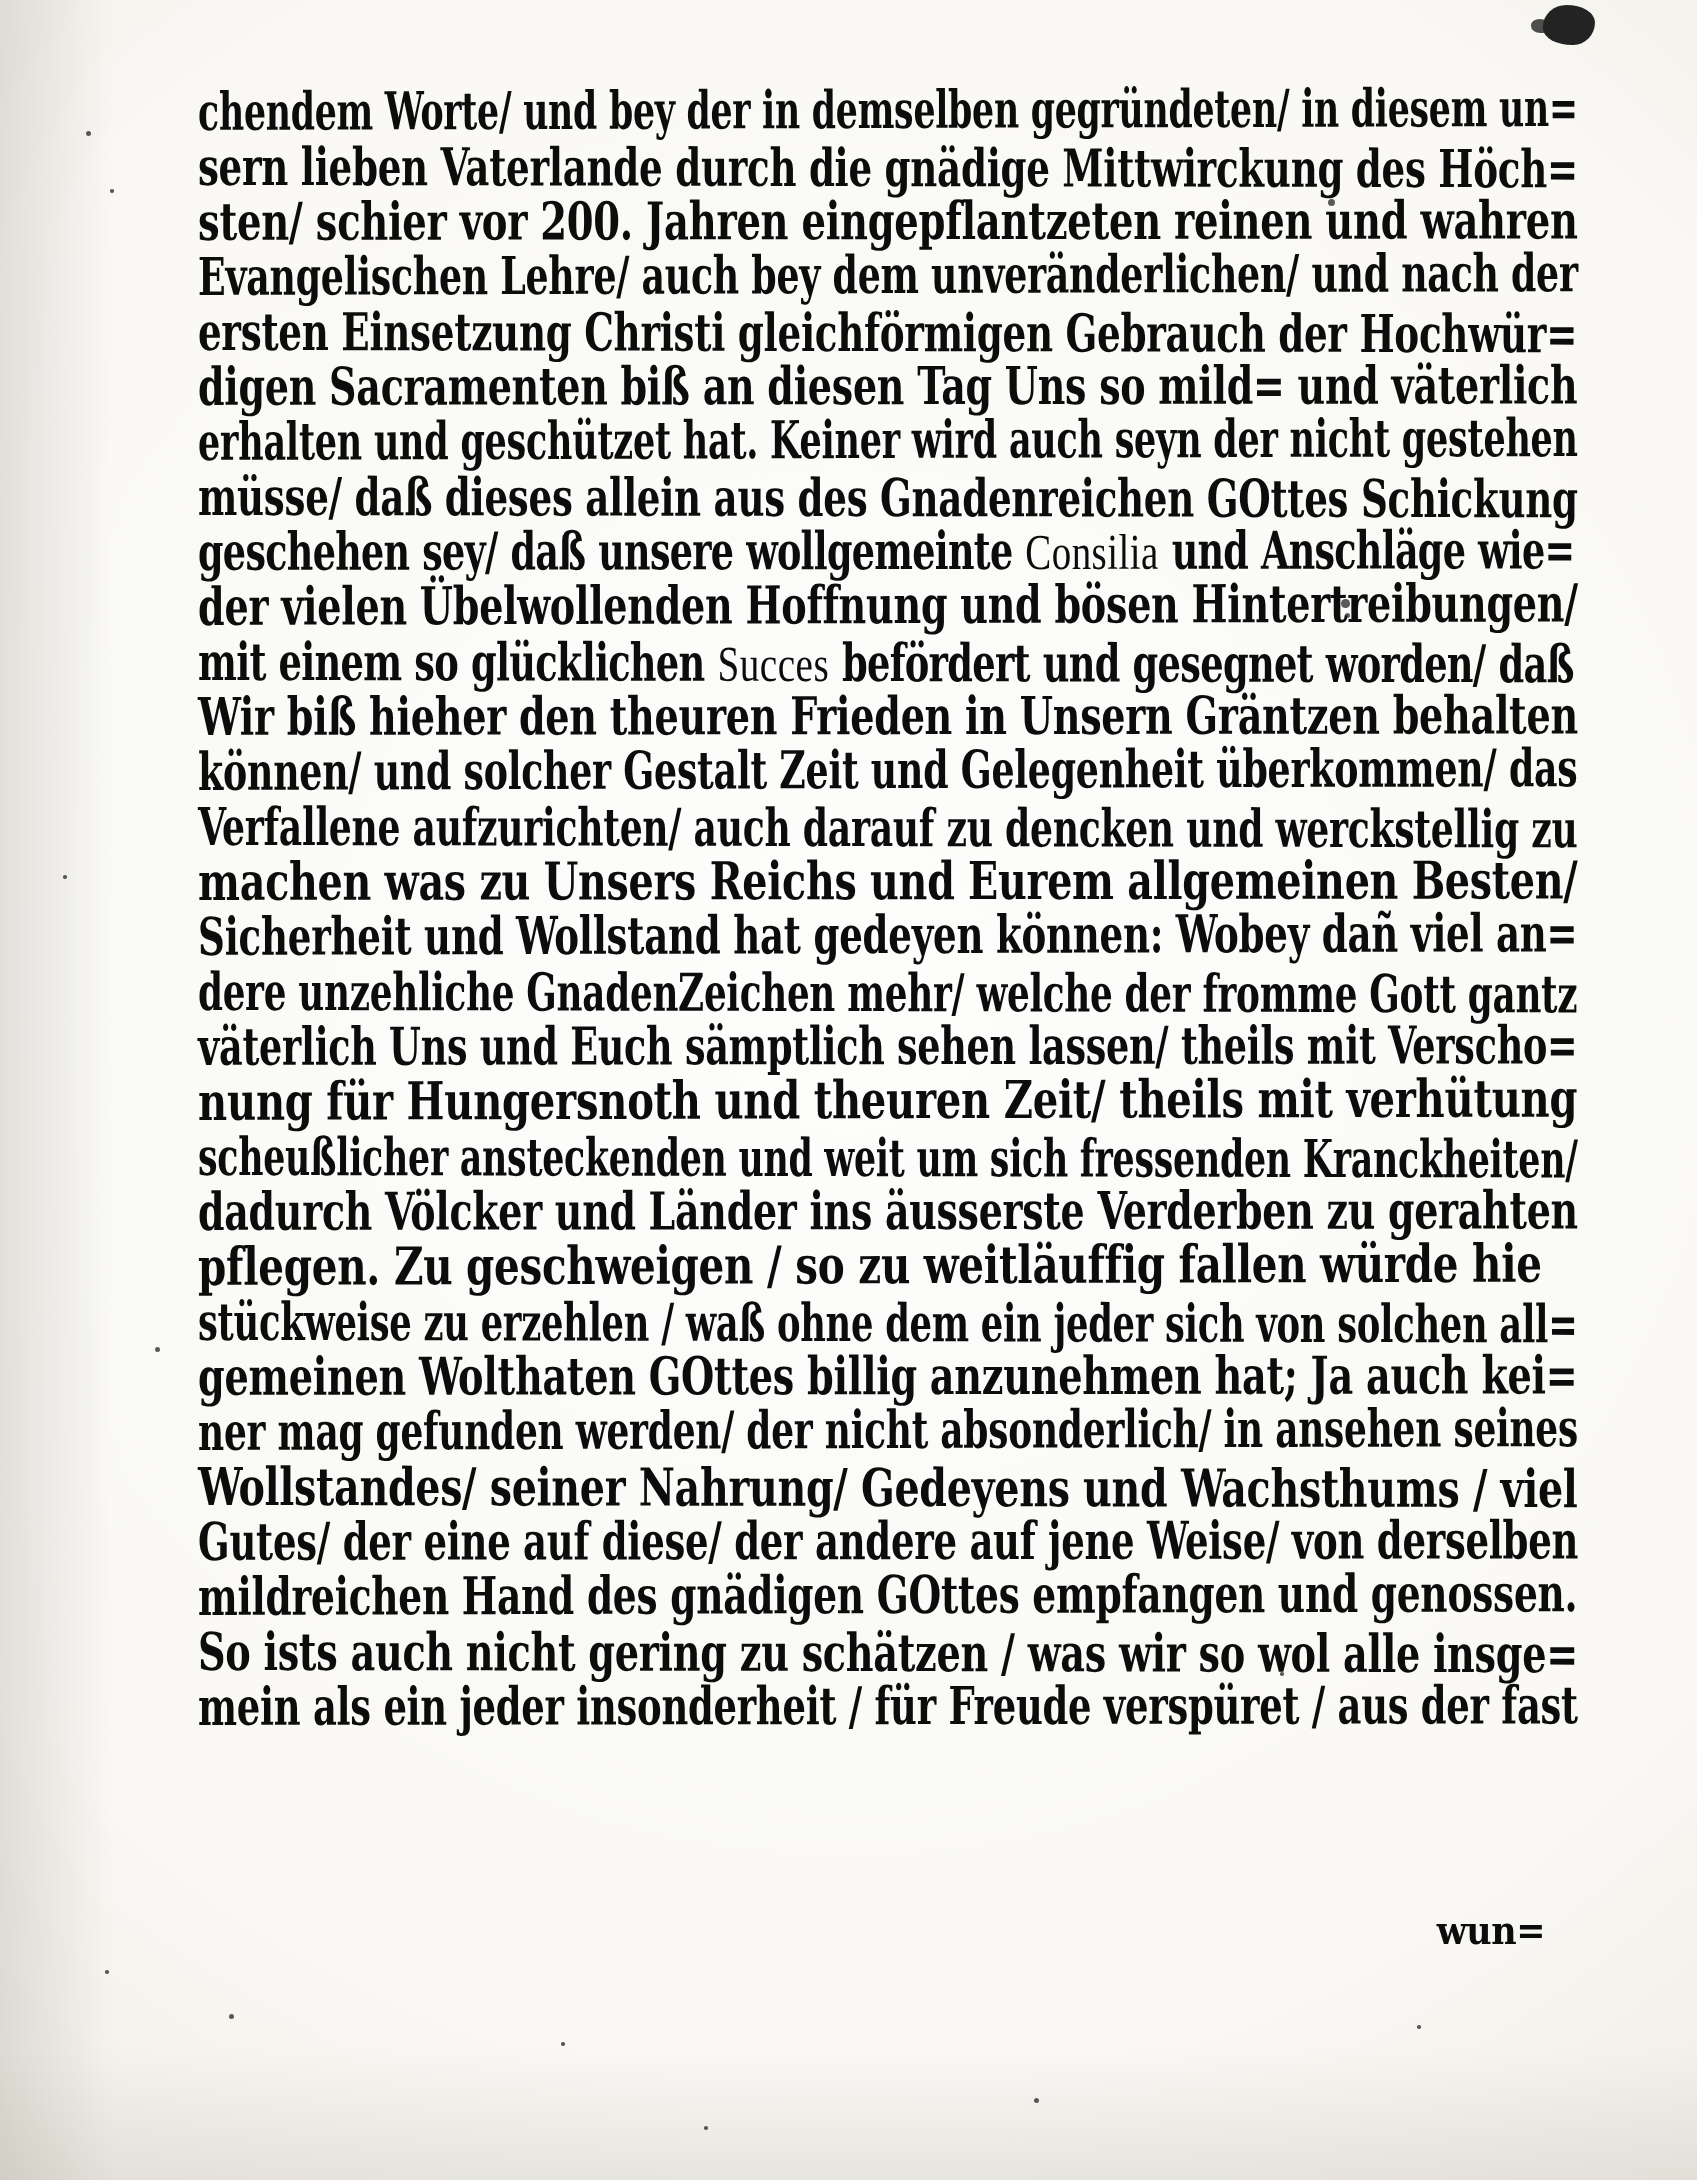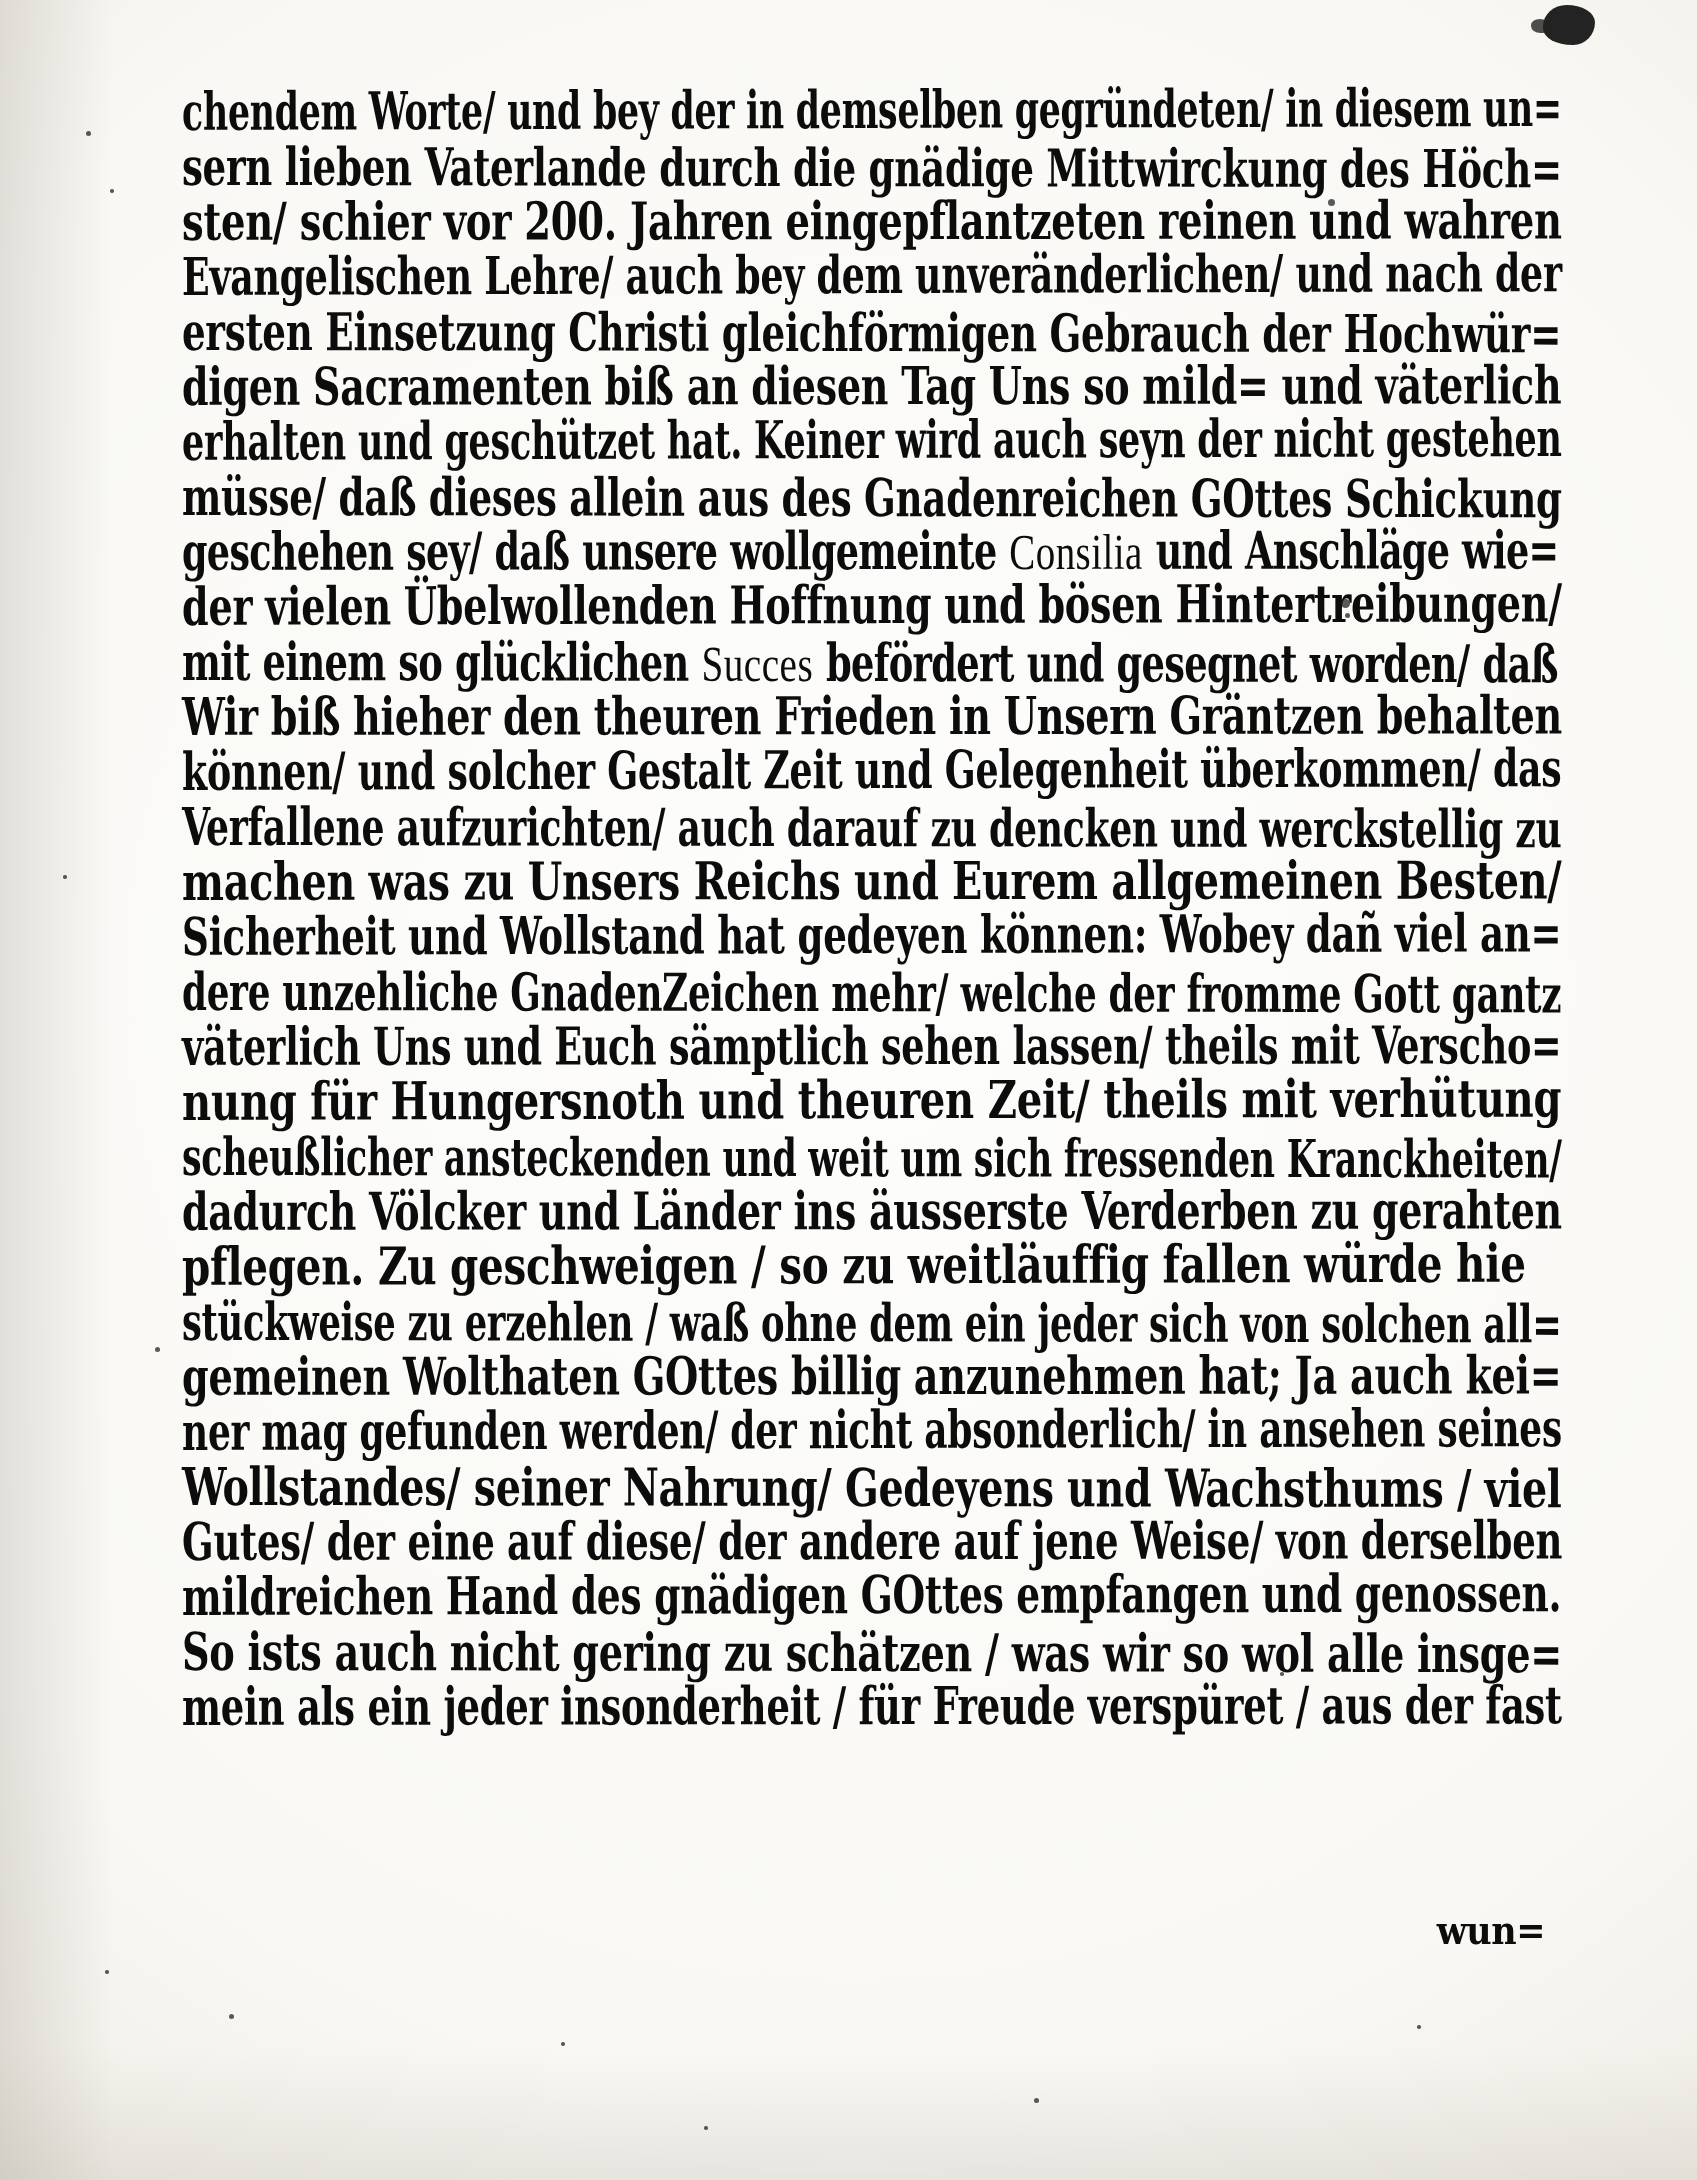--- a/index.html
+++ b/index.html
@@ -69,21 +69,21 @@
     position: absolute;
     left: 0; right: 0; bottom: 0;
     height: 131px;
     background: linear-gradient(to top, rgba(175,170,160,0.22), rgba(255,255,255,0));
     pointer-events: none;
   }
 
   
   .textblock {
     position: absolute;
-    left: 182px;
+    left: 198px;
     top: 80px;
     width: 1363px;
   }
 
   .line {
     display: block;
     white-space: nowrap;
     color: #0c0c0c;
     font-family: "DejaVu Serif", "Liberation Serif", serif;
     font-weight: 700;

